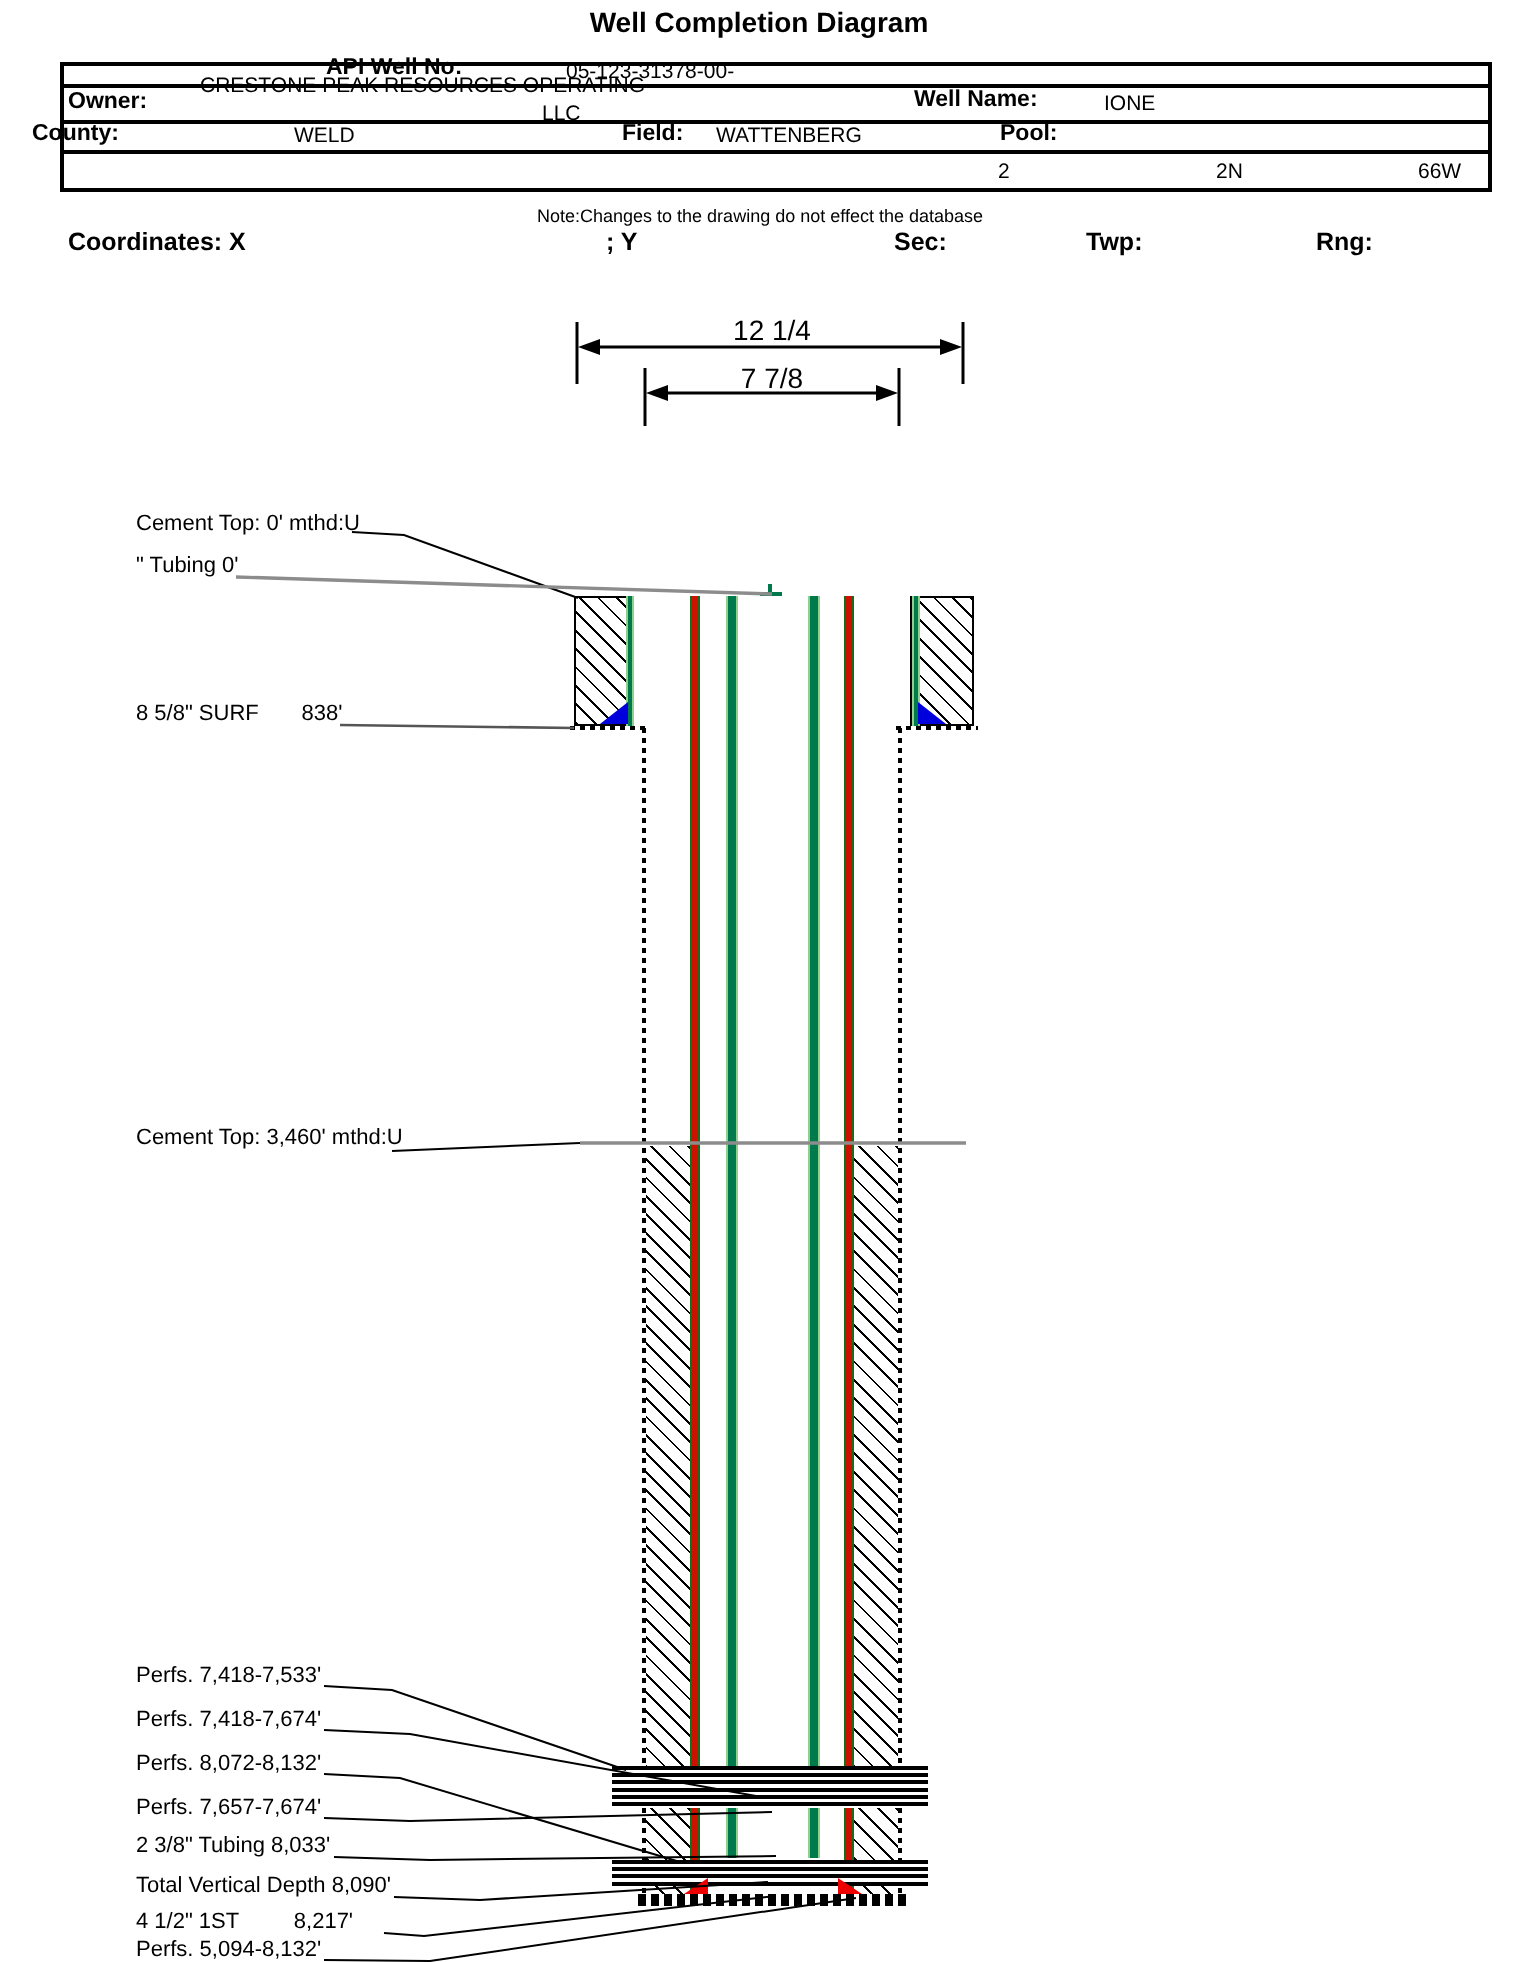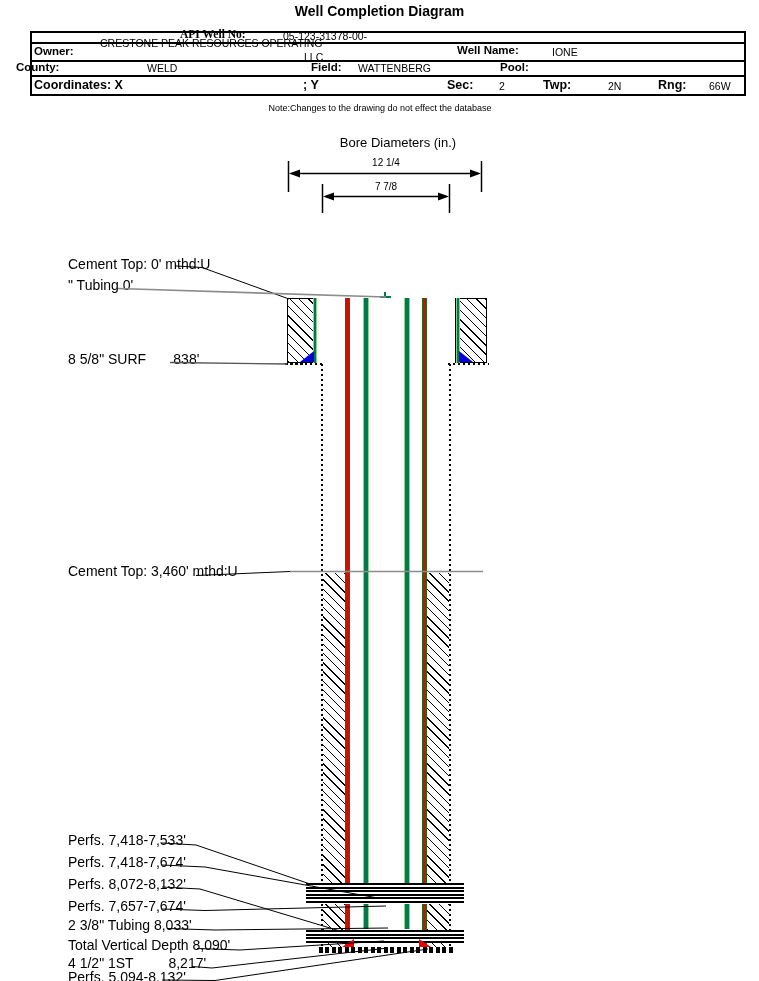--- a/index.html
+++ b/index.html
@@ -1,26 +1,26 @@
 <!DOCTYPE html>
 <html><head>
 <meta charset="utf-8">
 <style>
   html,body{margin:0;padding:0;background:#fff;}
   .page{position:relative;width:759px;height:981px;background:#fff;overflow:hidden;
         font-family:"Liberation Sans","DejaVu Sans",sans-serif;color:#000;}
   .abs{position:absolute;white-space:pre;}
   .title{font-size:14px;font-weight:bold;}
   .blabel{font-weight:bold;font-size:11.5px;}
-  .blabel-lg{font-weight:bold;font-size:12.5px;}
+  .blabel-lg{font-weight:bold;font-size:12.5px;margin-top:36px;}
   .val{font-size:10.5px;}
   .note{font-size:9px;}
-  .dlabel{font-size:14px;}
+  .dlabel{font-size:11px;}
   .boretitle{font-size:13px;}
-  .borelbl{font-size:10px;}
+  .borelbl{font-size:14px;}
   .center{text-align:center;}
   .tbl-border{border:2px solid #000;box-sizing:border-box;background:transparent;}
   .sep{position:absolute;height:2px;background:#000;}
   .hatch{background-color:#fff;
          background-image:repeating-linear-gradient(45deg,#000 0,#000 1px,transparent 1px,transparent 6.5px);}
   .block{border:1.5px solid #000;box-sizing:border-box;}
   .dashv{background-image:repeating-linear-gradient(180deg,#000 0,#000 2.5px,transparent 2.5px,transparent 5px);}
   .dashh{background-image:repeating-linear-gradient(90deg,#000 0,#000 2.5px,transparent 2.5px,transparent 5px);}
   .casing-red{background-image:linear-gradient(90deg,#1a6b1a 0,#1a6b1a 1px,#cc1100 1px,#cc1100 4px,#1a6b1a 4px,#1a6b1a 5px);}
   .tubing-green{background-image:linear-gradient(90deg,#8fd08f 0,#8fd08f 1.2px,#007a4d 1.2px,#007a4d 4.8px,#8fd08f 4.8px,#8fd08f 6px);}
@@ -40,26 +40,26 @@
 
 <div class="page">
 
   <div class="abs title center" style="left:0;top:3px;width:759px;">Well Completion Diagram</div>
 
   <div class="abs tbl-border" style="left:30px;top:31px;width:716px;height:65px;"></div>
   <div class="sep" style="left:30px;top:42px;width:716px;"></div>
   <div class="sep" style="left:30px;top:60px;width:716px;"></div>
   <div class="sep" style="left:30px;top:75px;width:716px;"></div>
 
-  <div class="abs blabel" style="left:180px;top:28px;font-family:Liberation Serif, serif;">API Well No:</div>
+  <div class="abs blabel" style="left:163px;top:28px;">API Well No:</div>
   <div class="abs val" style="left:283px;top:30px;">05-123-31378-00-</div>
 
   <div class="abs blabel" style="left:34px;top:45px;">Owner:</div>
   <div class="abs val" style="left:100px;top:37px;">CRESTONE PEAK RESOURCES OPERATING</div>
-  <div class="abs val" style="left:304px;top:51px;">LLC</div>
+  <div class="abs val" style="left:271px;top:51px;">LLC</div>
   <div class="abs blabel" style="left:457px;top:44px;">Well Name:</div>
   <div class="abs val" style="left:552px;top:46px;">IONE</div>
 
   <div class="abs blabel" style="left:16px;top:61px;">County:</div>
   <div class="abs val" style="left:147px;top:62px;">WELD</div>
   <div class="abs blabel" style="left:263px;top:61px;margin-left:48px;">Field:</div>
   <div class="abs val" style="left:358px;top:62px;">WATTENBERG</div>
   <div class="abs blabel" style="left:500px;top:61px;">Pool:</div>
   <div class="abs val" style="left:548px;top:62px;"></div>
 
@@ -67,21 +67,20 @@
   <div class="abs blabel-lg" style="left:303px;top:78px;">; Y</div>
   <div class="abs blabel-lg" style="left:447px;top:78px;">Sec:</div>
   <div class="abs val" style="left:499px;top:80px;">2</div>
   <div class="abs blabel-lg" style="left:543px;top:78px;">Twp:</div>
   <div class="abs val" style="left:608px;top:80px;">2N</div>
   <div class="abs blabel-lg" style="left:658px;top:78px;">Rng:</div>
   <div class="abs val" style="left:709px;top:80px;">66W</div>
 
   <div class="abs note center" style="left:180px;top:103px;width:400px;">Note:Changes to the drawing do not effect the database</div>
 
-  <div class="abs boretitle center" style="left:298px;top:135px;width:200px;">Bore Diameters (in.)</div>
   <div class="abs borelbl center" style="left:336px;top:157px;width:100px;">12 1/4</div>
   <div class="abs borelbl center" style="left:336px;top:181px;width:100px;">7 7/8</div>
 
   <div class="abs block hatch" style="left:287px;top:298px;width:30px;height:65px;"></div>
   <div class="abs block hatch" style="left:455px;top:298px;width:32px;height:65px;"></div>
   <div class="abs surf-green" style="left:313px;top:298px;width:4px;height:65px;"></div>
   <div class="abs surf-green" style="left:455.5px;top:298px;width:4px;height:65px;"></div>
   <div class="tri tri-br blue" style="left:300px;top:351px;width:14px;height:11px;"></div>
   <div class="tri tri-bl blue" style="left:459px;top:351px;width:14px;height:11px;"></div>
 

